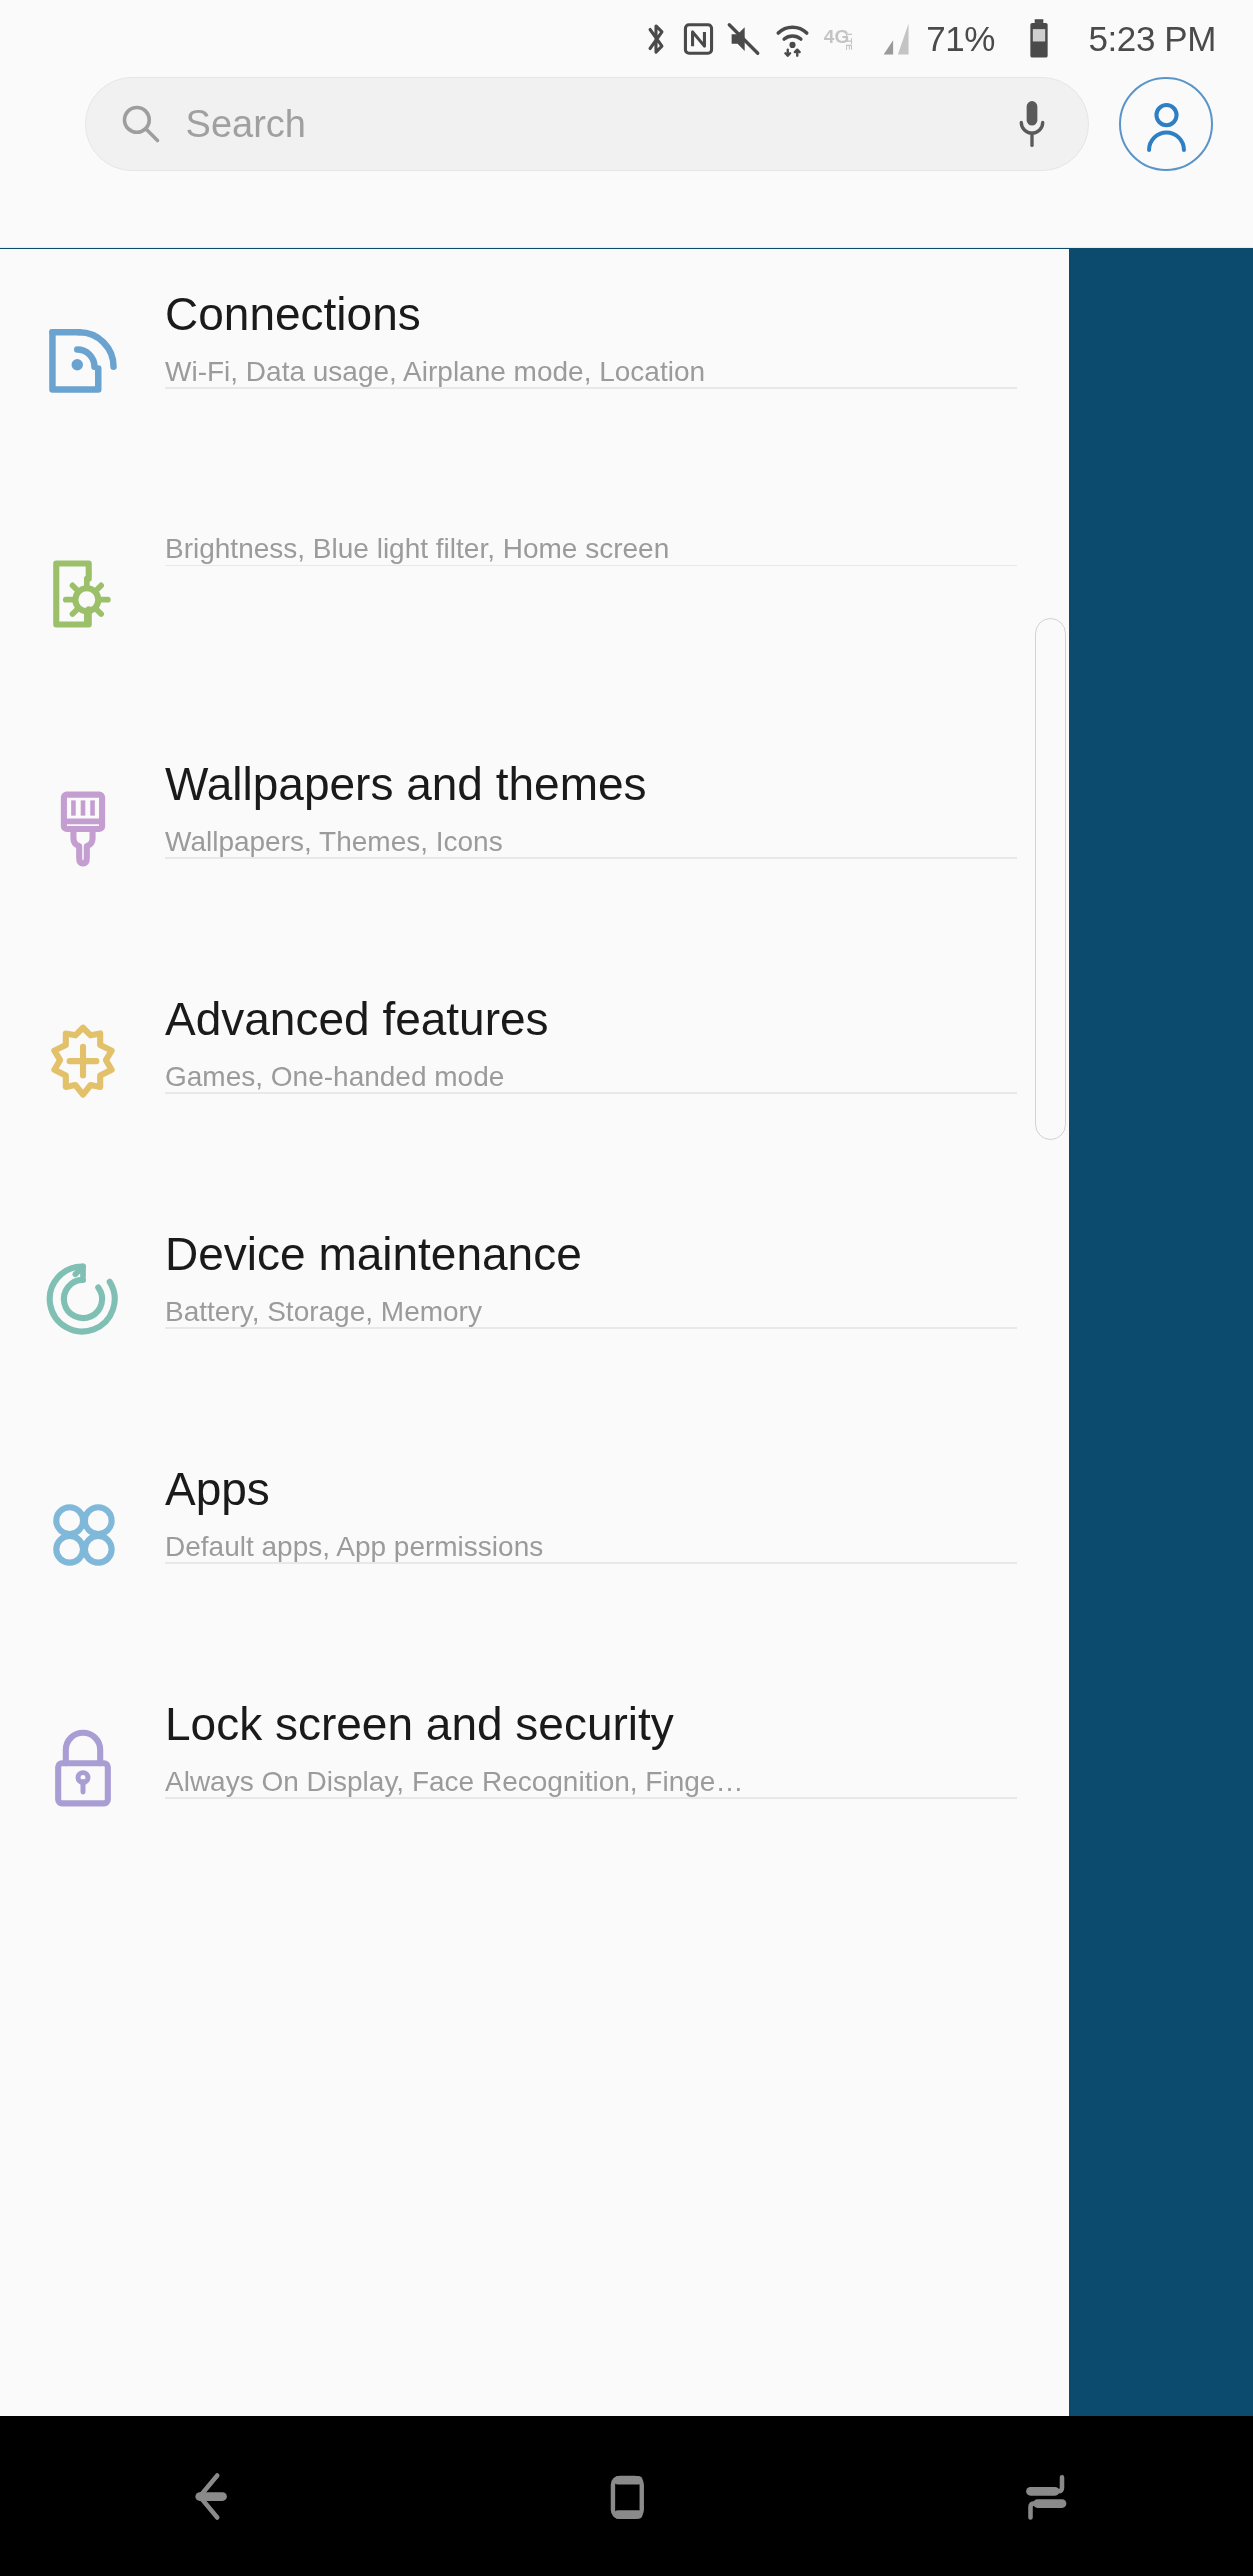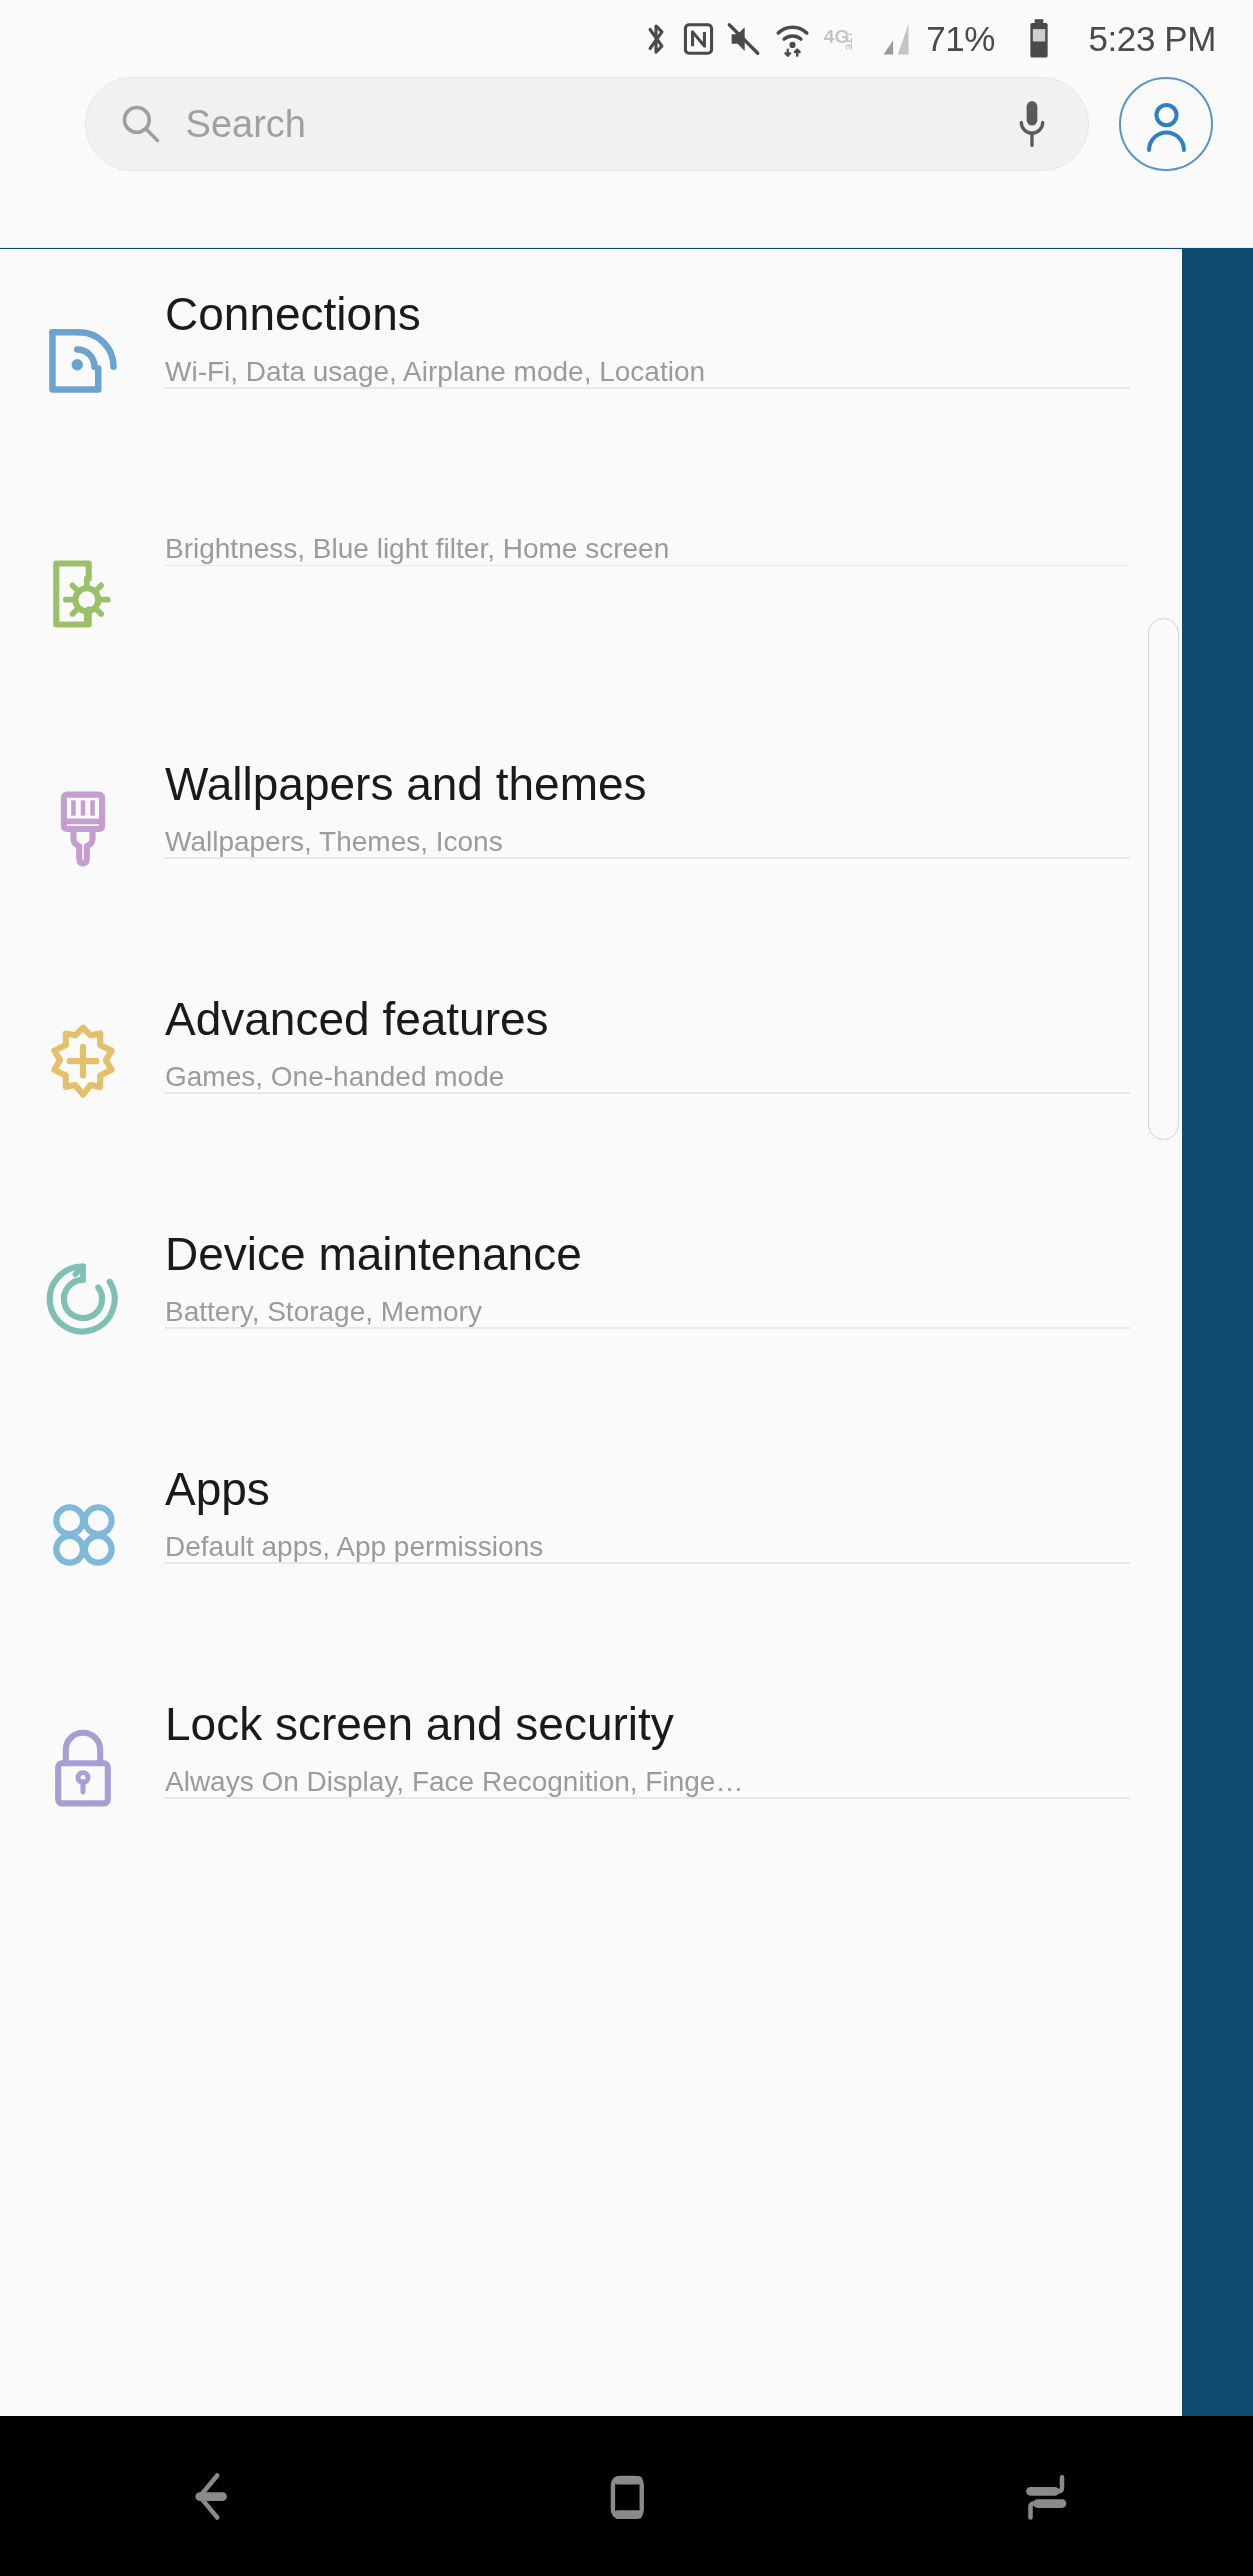--- a/index.html
+++ b/index.html
@@ -90,21 +90,21 @@
     align-items: center;
     justify-content: center;
     flex: 0 0 auto;
     box-sizing: border-box;
   }
 
   
   #list {
     position: absolute;
     top: 249px; left: 0;
-    width: 1182px;
+    width: 1069px;
     height: 2167px;
     background: #fafafa;
     overflow: hidden;
   }
   .row {
     position: relative;
     display: flex;
     align-items: flex-start;
     height: 235px;
     box-sizing: border-box;

